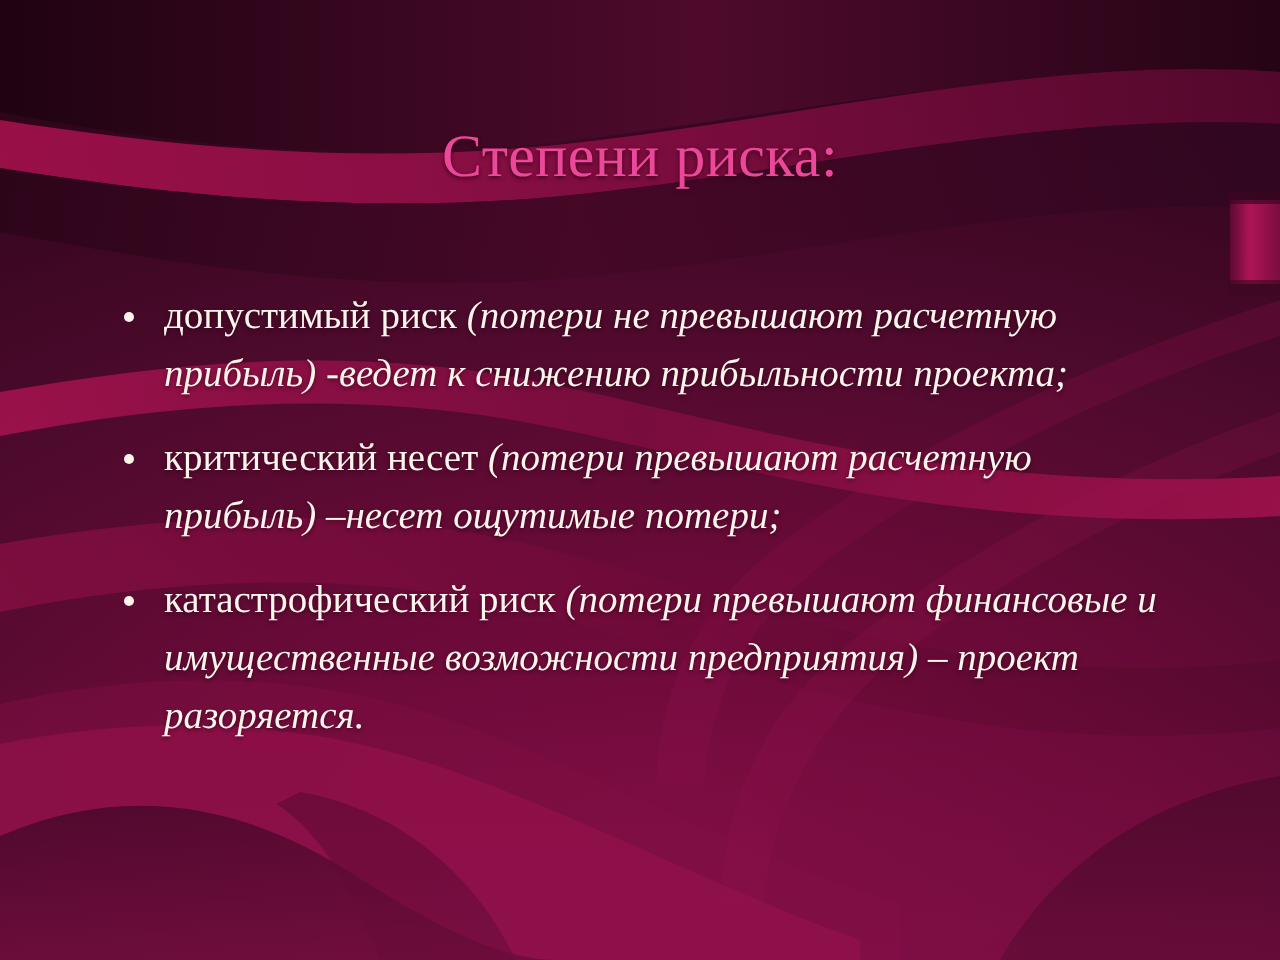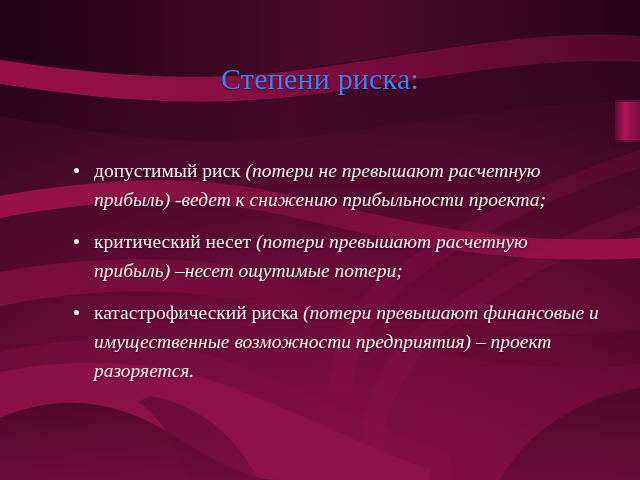--- a/index.html
+++ b/index.html
@@ -43,32 +43,32 @@
   }
 
   .title {
     position: absolute;
     top: 60px;
     left: 0;
     width: 640px;
     text-align: center;
     font-size: 30px;
     line-height: 38px;
-    color: #3b82f6;
+    color: #ec4899;
     letter-spacing: 0.2px;
     text-shadow: 0 1px 2px rgba(40, 0, 18, 0.75);
     white-space: nowrap;
   }
 
   .body-list {
     position: absolute;
     top: 140px;
     left: 52px;
     width: 540px;
-    margin: 16px;
+    margin: 4px;
     padding: 0;
     list-style: none;
   }
 
   .bullet-row {
     position: relative;
     padding-left: 26px;
     margin-bottom: 13px;
     color: #fdf4ec;
     font-size: 19.5px;
@@ -195,18 +195,18 @@
         <span class="lead">допустимый риск </span><span class="detail">(потери не превышают расчетную прибыль)  -ведет к снижению прибыльности проекта;</span>
       </li>
 
       <li class="bullet-row">
         <span class="bullet-dot"></span>
         <span class="lead">критический несет </span><span class="detail">(потери превышают расчетную прибыль) –несет ощутимые потери;</span>
       </li>
 
       <li class="bullet-row">
         <span class="bullet-dot"></span>
-        <span class="lead">катастрофический риска </span><span class="detail">(потери превышают финансовые и имущественные возможности предприятия) – проект разоряется.</span>
+        <span class="lead">катастрофический риск </span><span class="detail">(потери превышают финансовые и имущественные возможности предприятия) – проект разоряется.</span>
       </li>
 
     </ul>
   </div>
 </div>
 
 </body></html>

